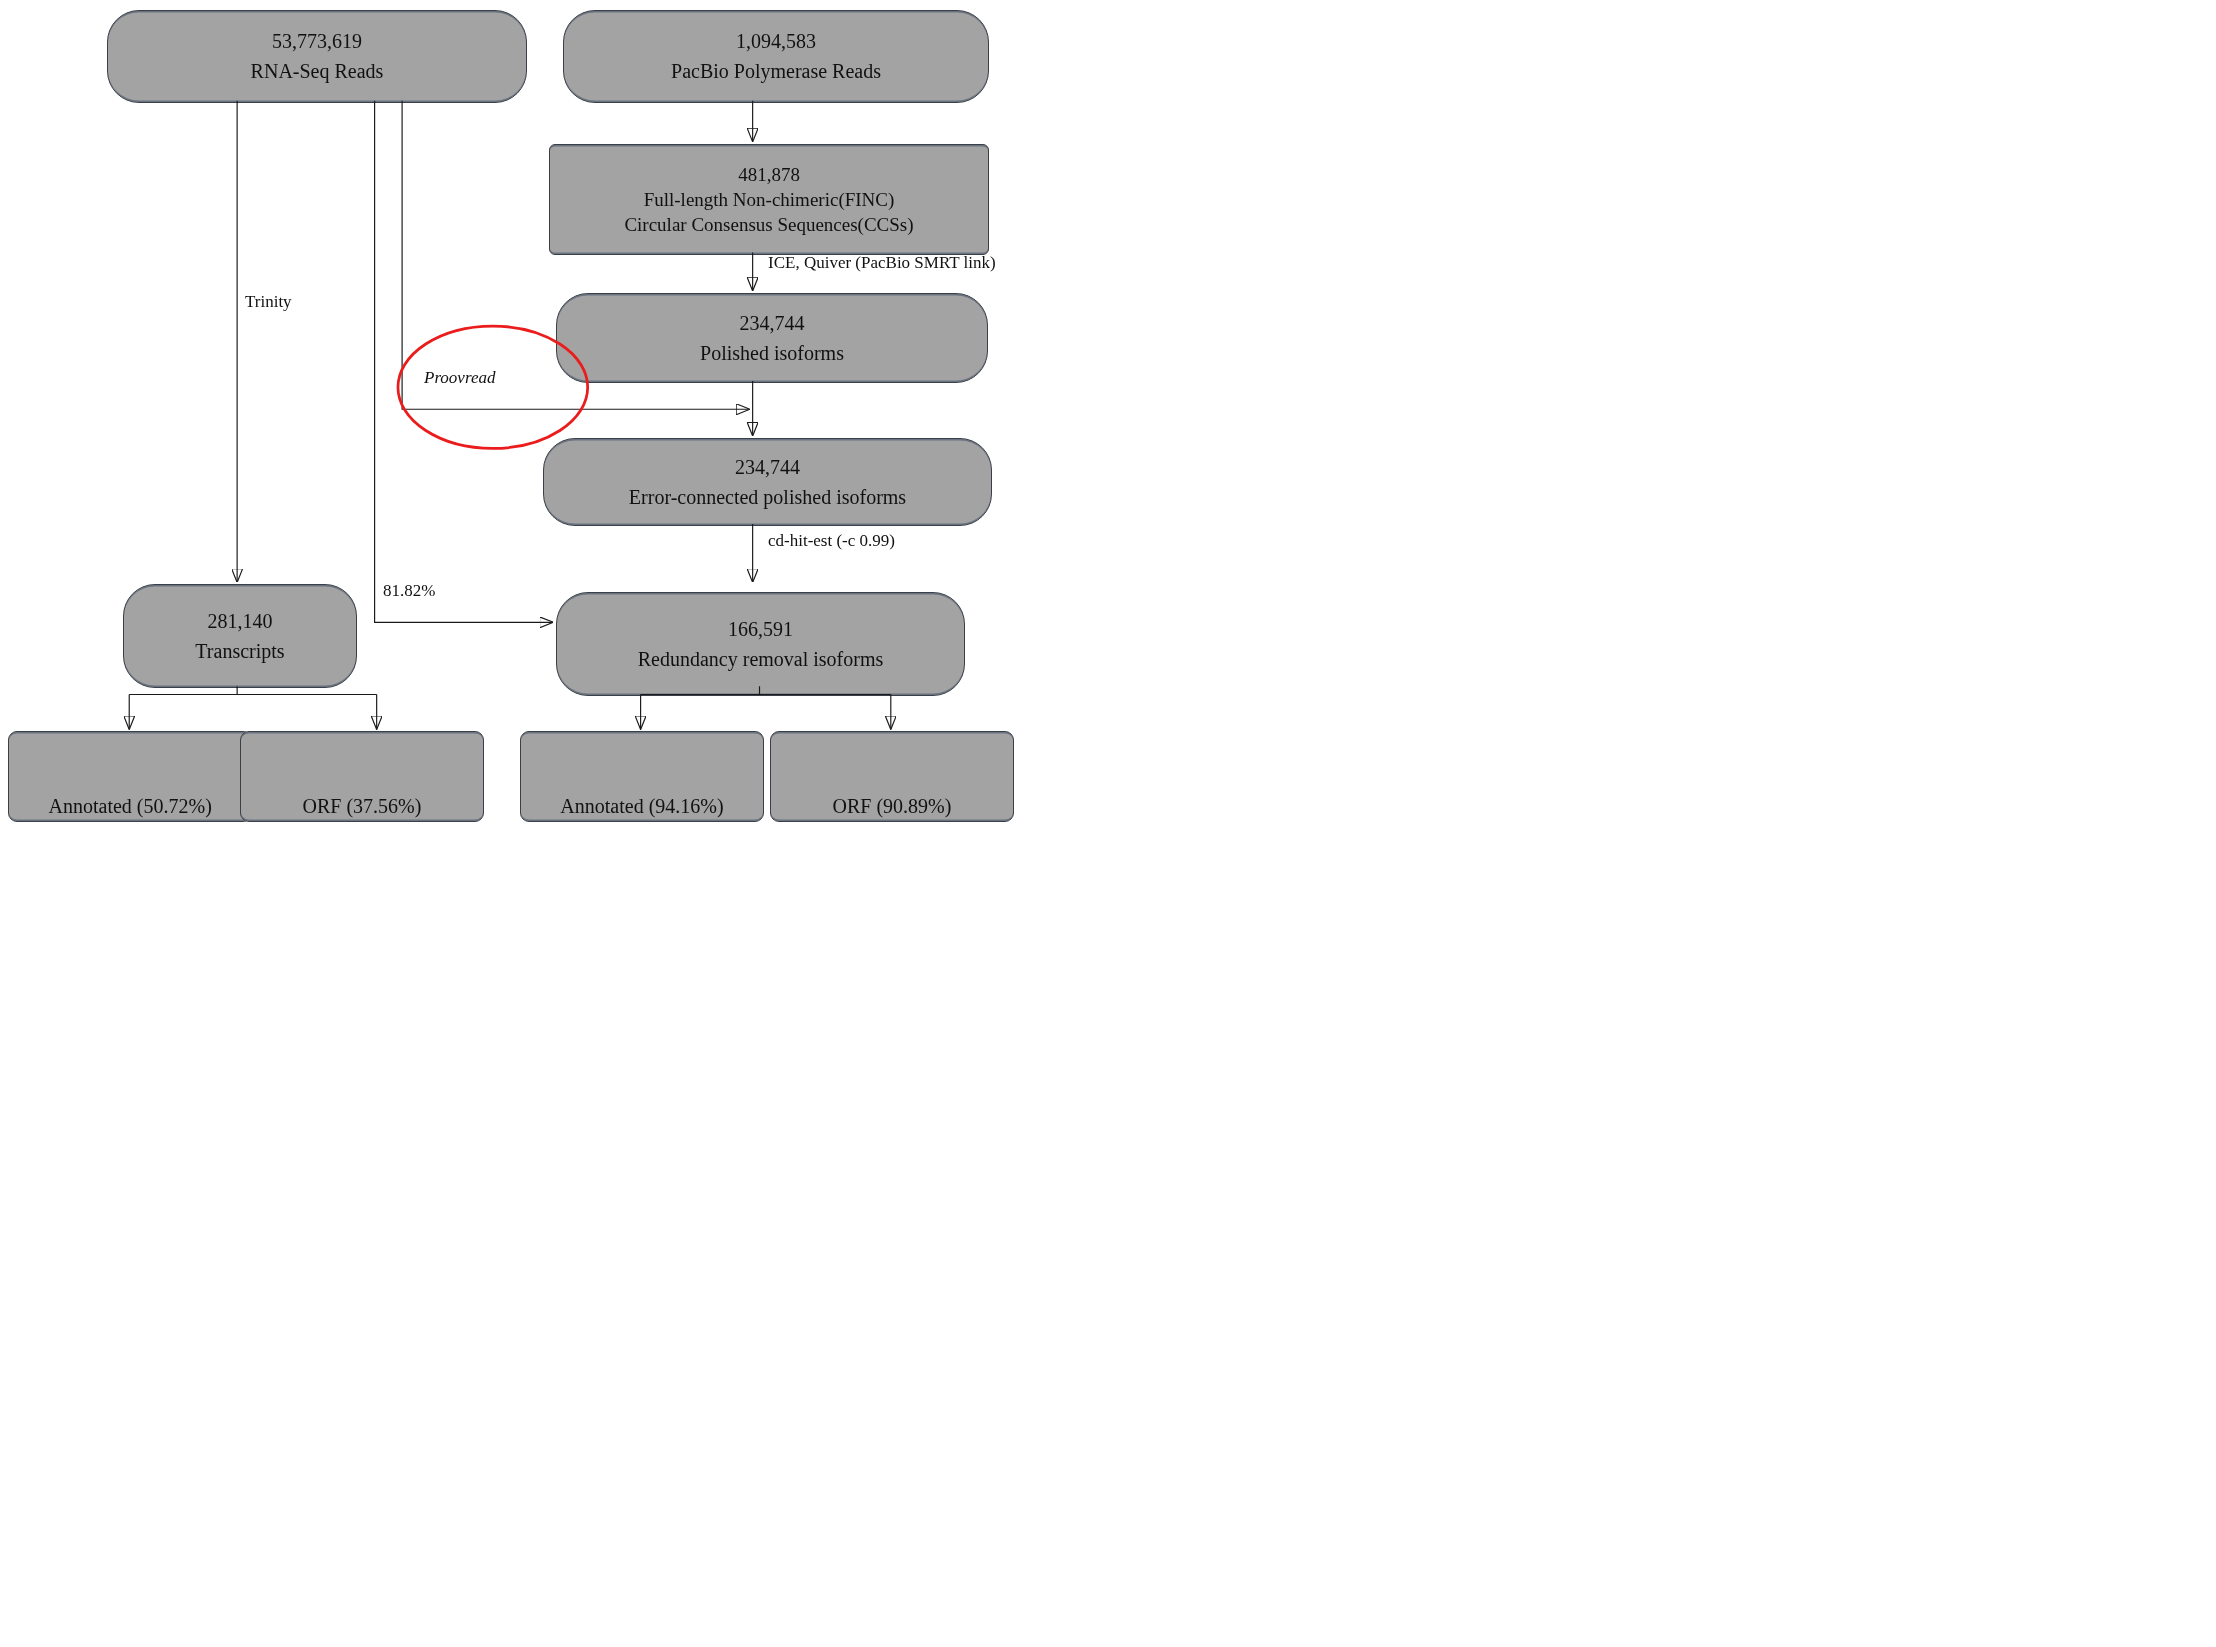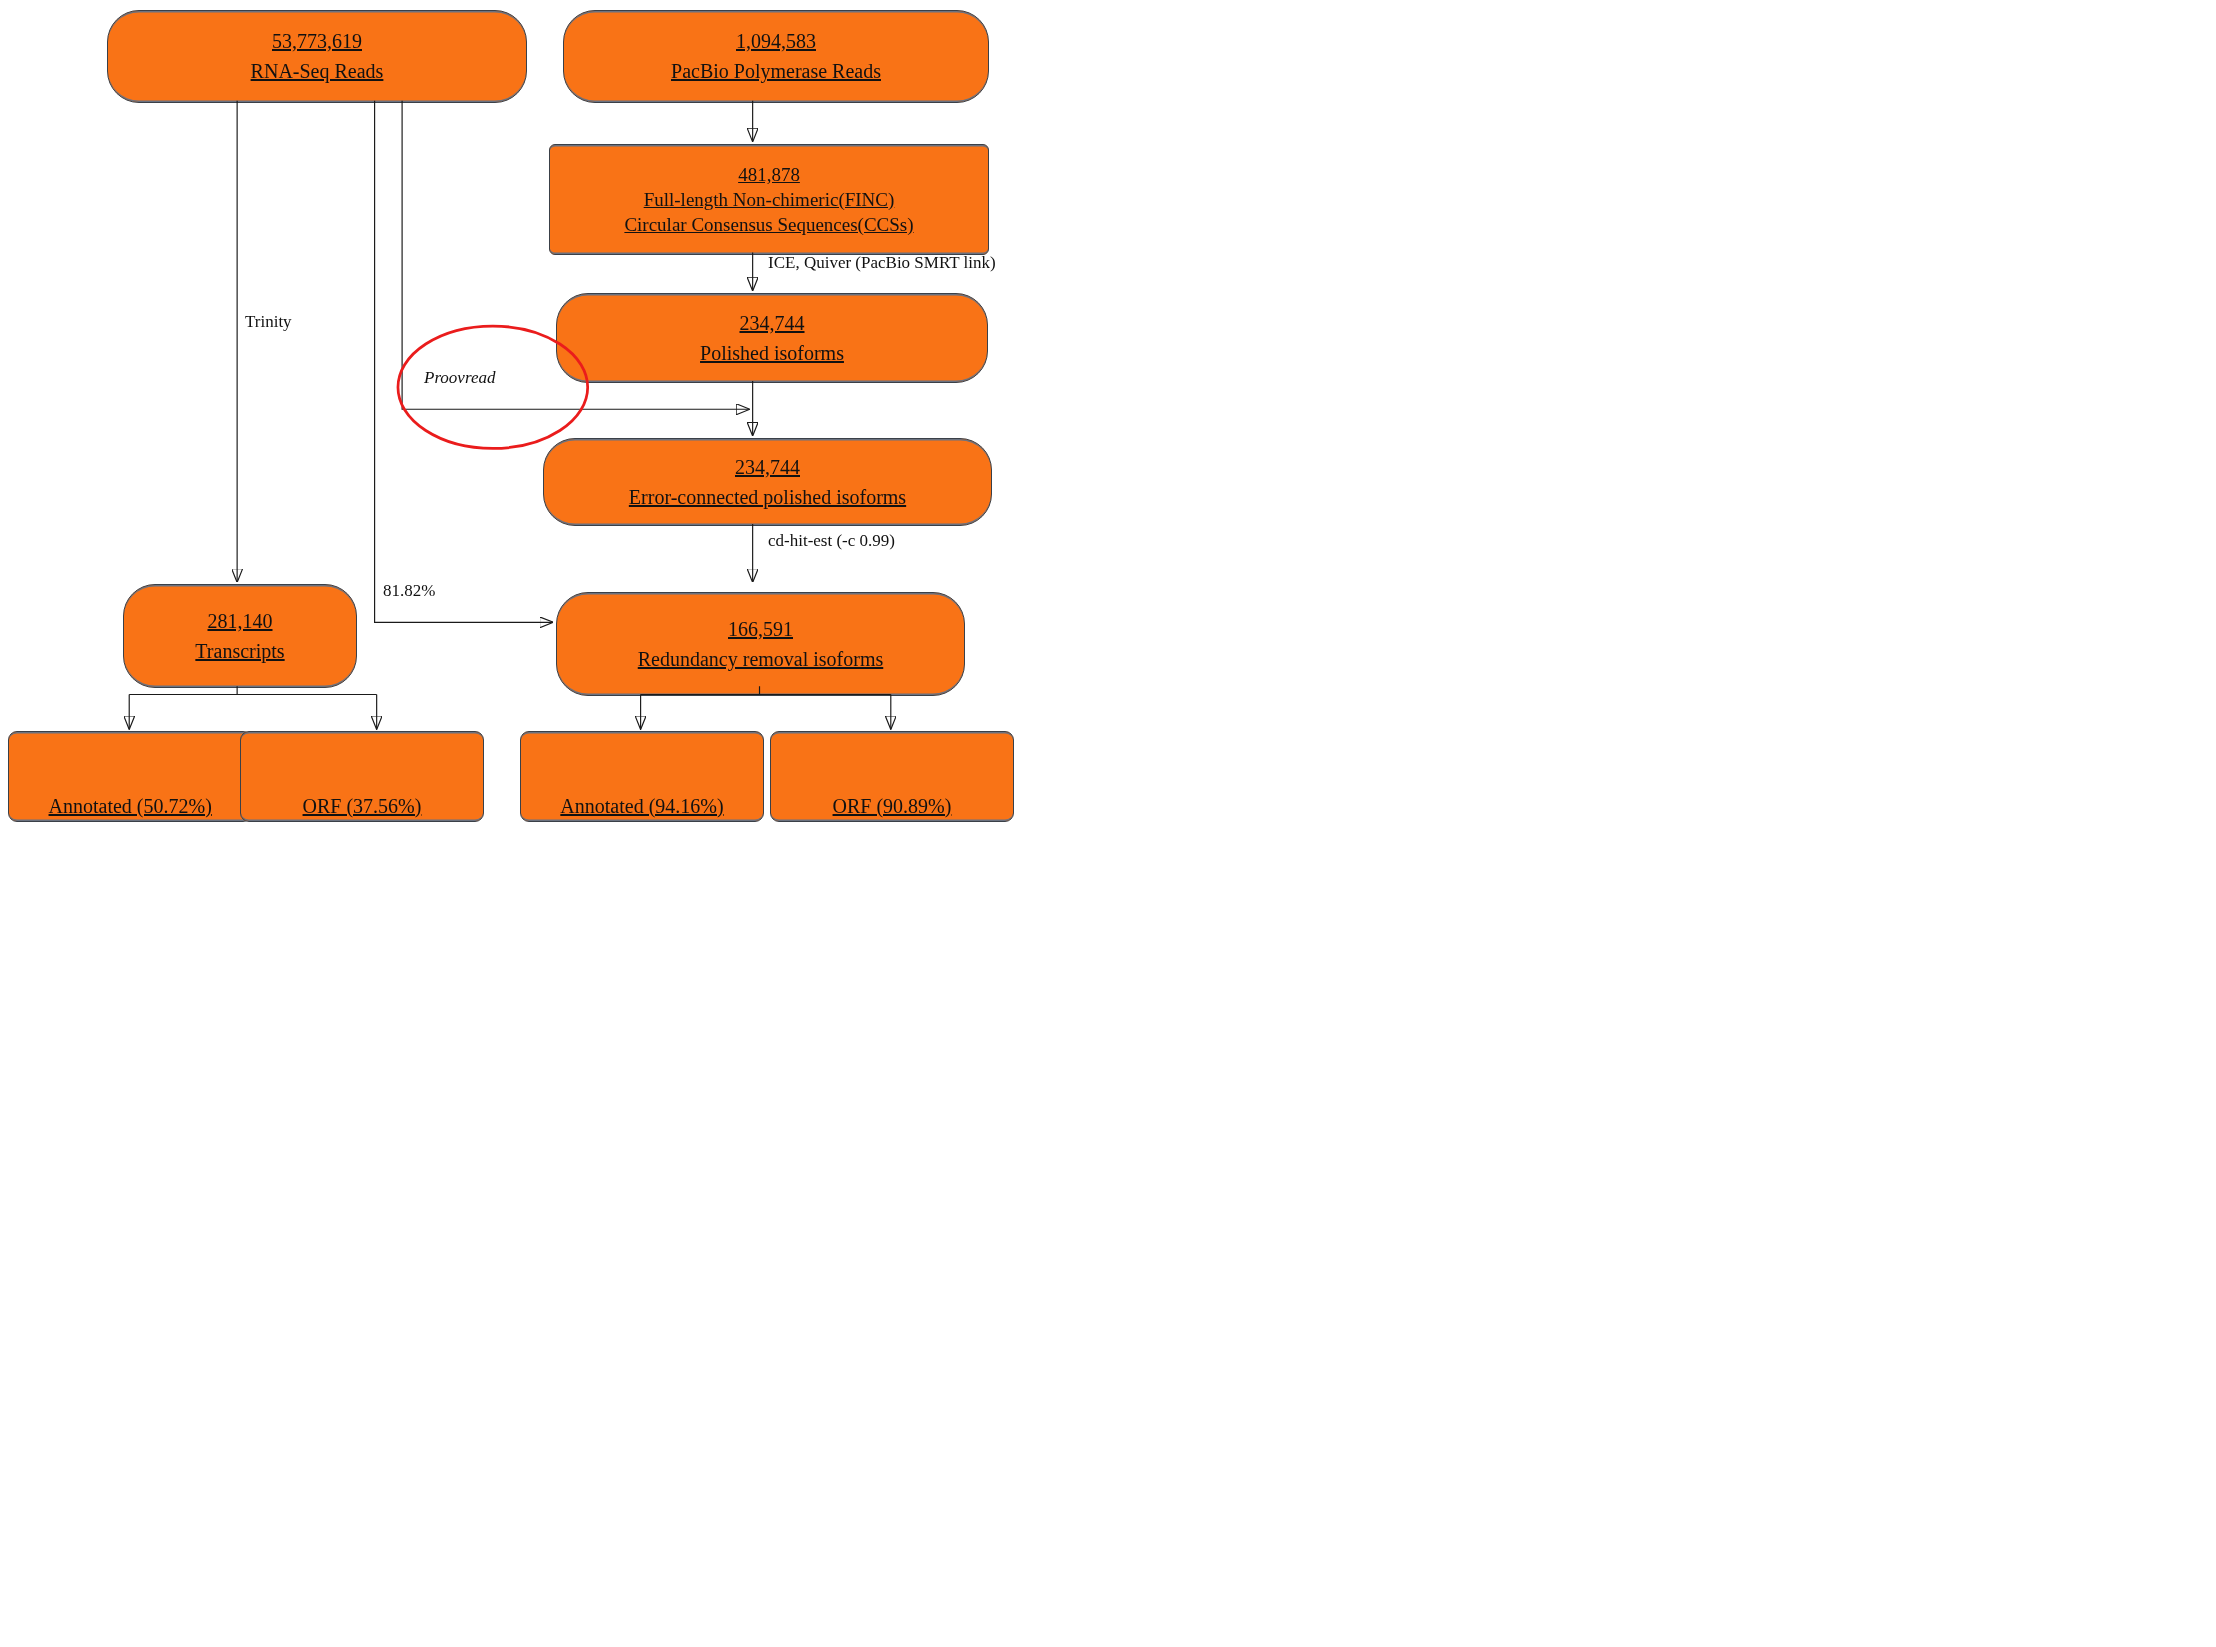--- a/index.html
+++ b/index.html
@@ -6,33 +6,32 @@
   #canvas{
     position:relative;
     width:1108px;height:824px;
     background:#ffffff;
     font-family:"Liberation Serif","DejaVu Serif",serif;
     color:#111111;
     overflow:hidden;
   }
   .node{
     position:absolute;
-    background:#f97316;
+    background:#a3a3a3;
     border:1.1px solid #3a4048;
     box-shadow: inset 0 1.7px 0 -0.3px #6b7280, inset 0 -1.7px 0 -0.3px #6b7280;
     border-radius:32px;
     display:flex;
     flex-direction:column;
     align-items:center;
     justify-content:center;
     text-align:center;
     font-size:20px;
     line-height:1.5;
     z-index:1;
-    text-decoration:underline;
   }
   .node.small{border-radius:9px;justify-content:flex-end;}
   .node.tri{line-height:1.32;font-size:19px;border-radius:6px;}
   .edge-label{
     position:absolute;
     font-size:17px;
     white-space:nowrap;
     z-index:3;
   }
   svg.wires{
@@ -92,21 +91,21 @@
   </div>
 
   <div class="node small" style="left:520px;top:731px;width:242px;height:89px;">
     <span>Annotated (94.16%)</span>
   </div>
 
   <div class="node small" style="left:770px;top:731px;width:242px;height:89px;">
     <span>ORF (90.89%)</span>
   </div>
 
-  <div class="edge-label" style="left:245px;top:312px;text-align:center;">Trinity</div>
+  <div class="edge-label" style="left:245px;top:292px;text-align:center;">Trinity</div>
   <div class="edge-label" style="left:424px;top:368px;font-style:italic;">Proovread</div>
   <div class="edge-label" style="left:383px;top:581px;">81.82%</div>
   <div class="edge-label" style="left:768px;top:253px;">ICE, Quiver (PacBio SMRT link)</div>
   <div class="edge-label" style="left:768px;top:531px;">cd-hit-est (-c 0.99)</div>
 
   <svg class="wires" viewBox="0 0 1612 1198">
     <defs>
       <marker id="arr" markerUnits="userSpaceOnUse" markerWidth="20" markerHeight="16" viewBox="0 0 20 16" refX="19" refY="8" orient="auto">
         <path d="M0,0 L20,8 L0,16 Z" fill="#1a1a1a" stroke="none"></path>
       </marker>

